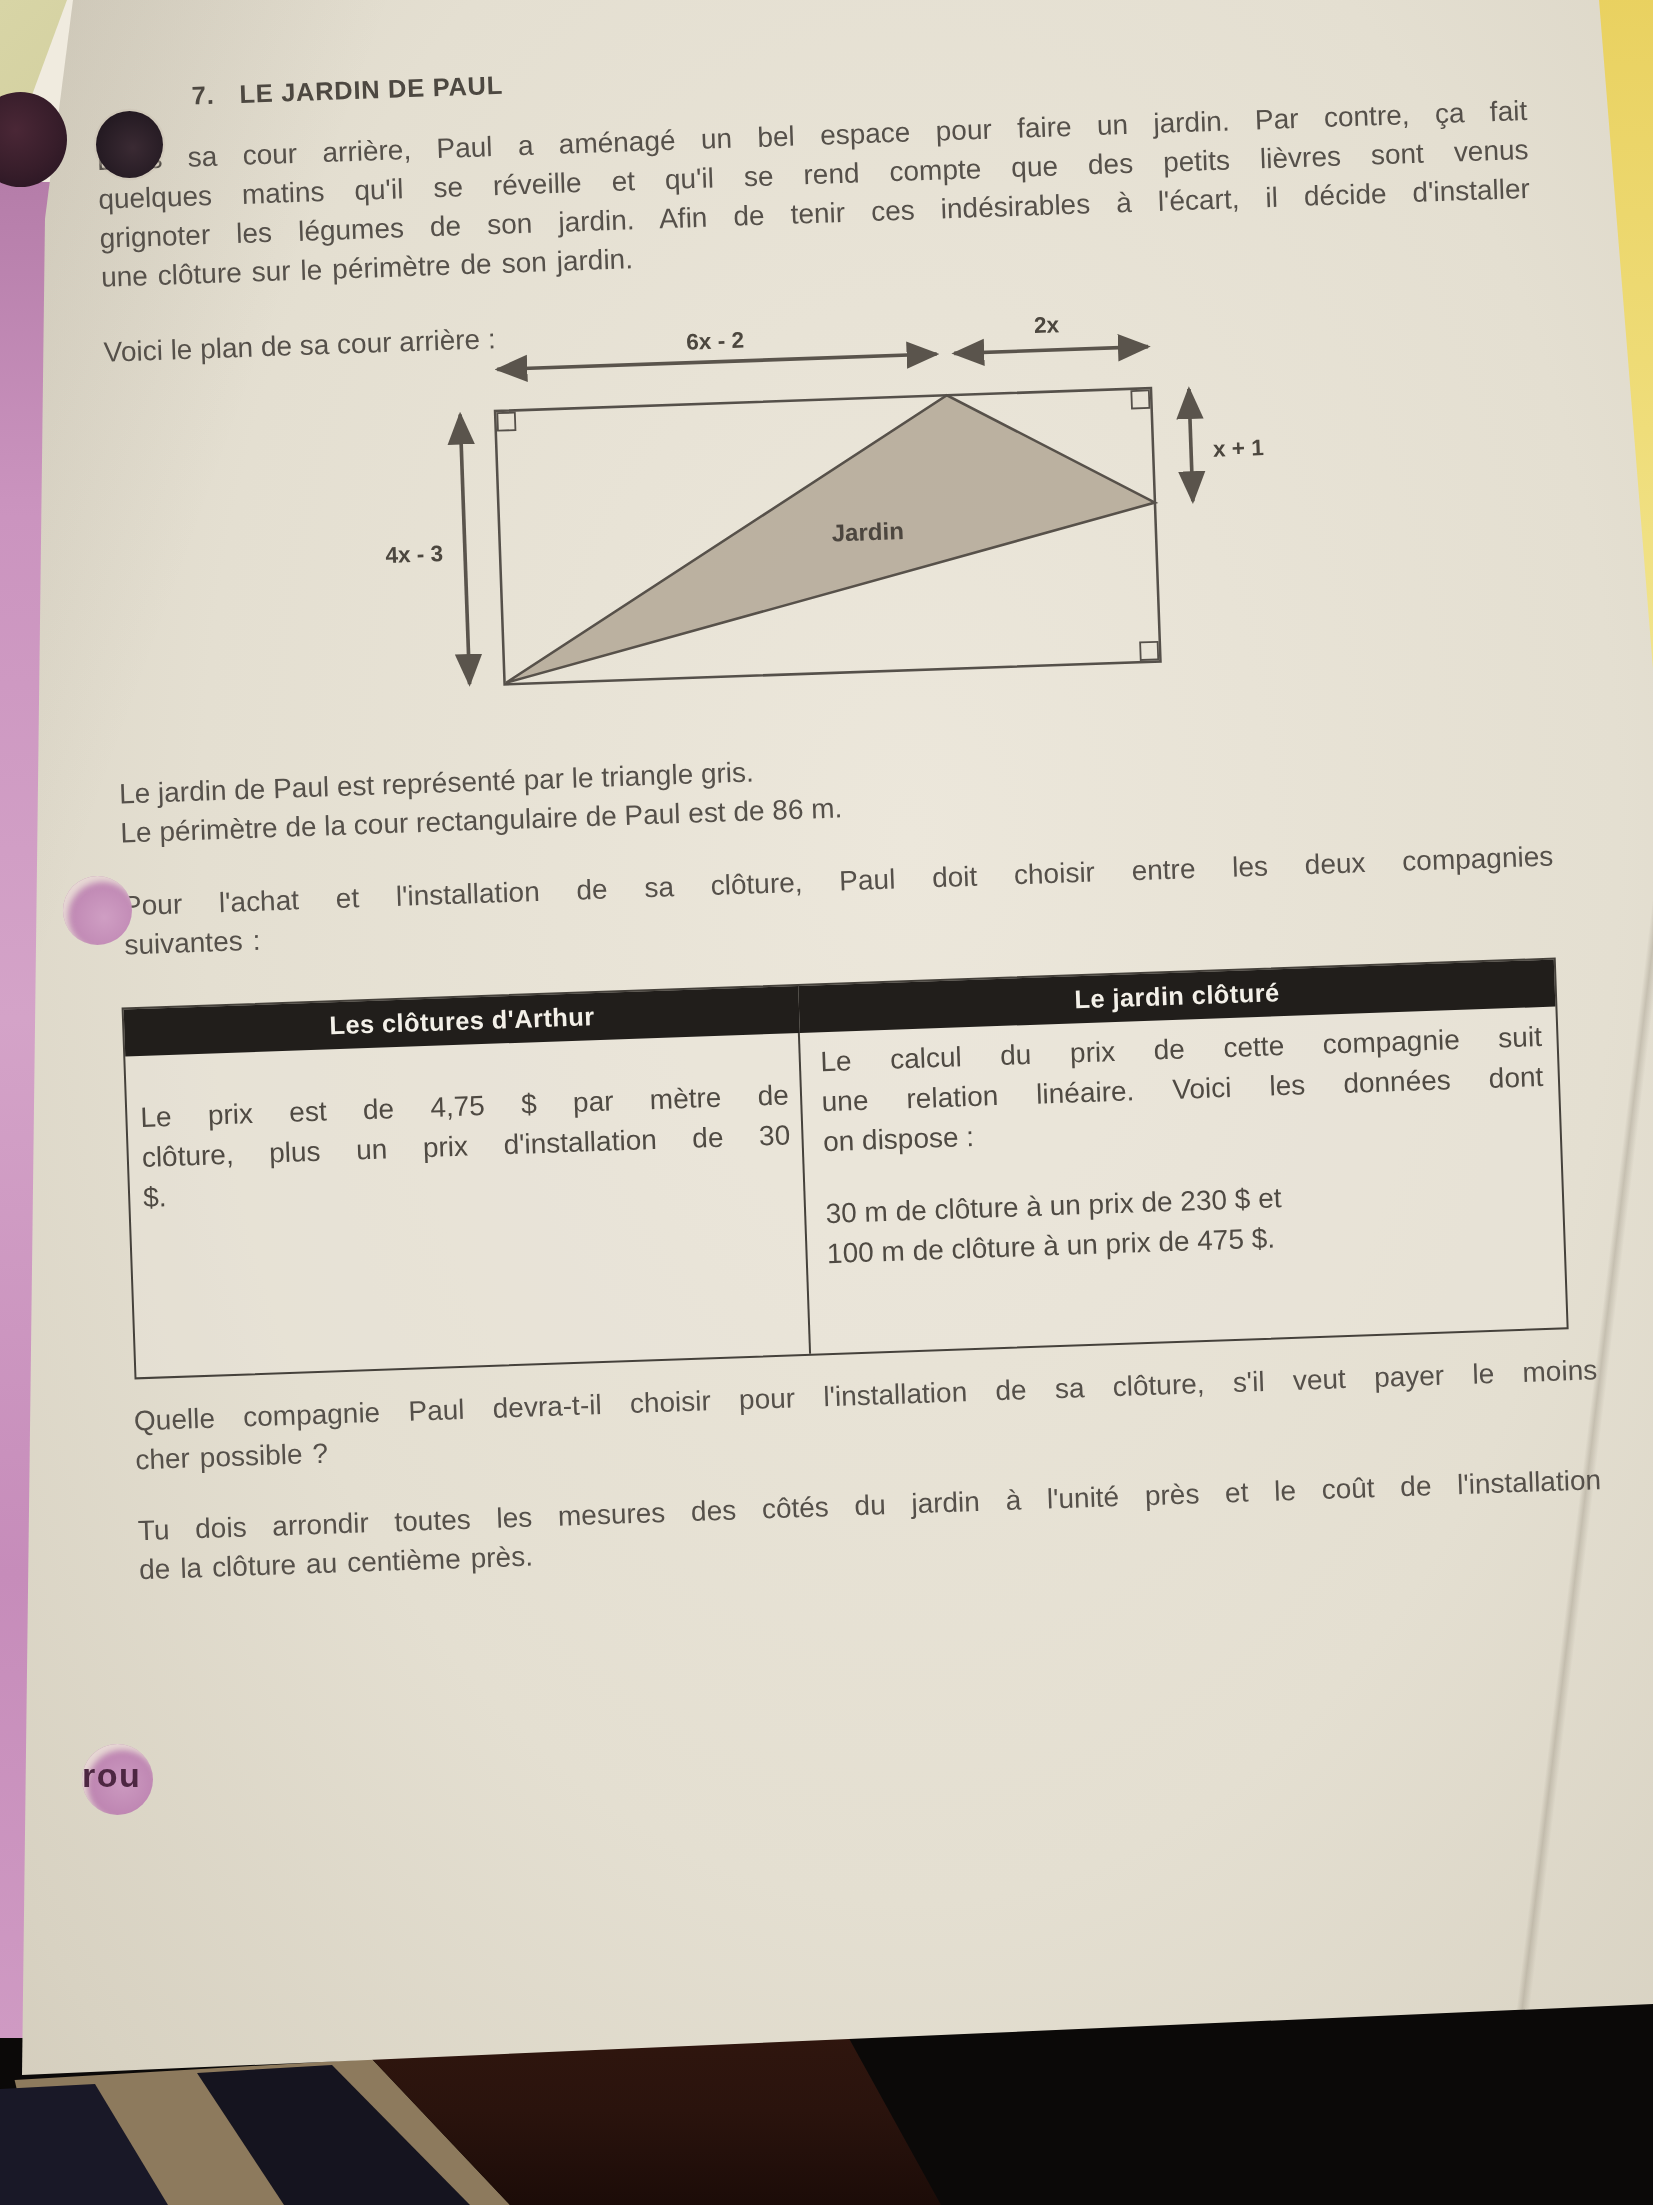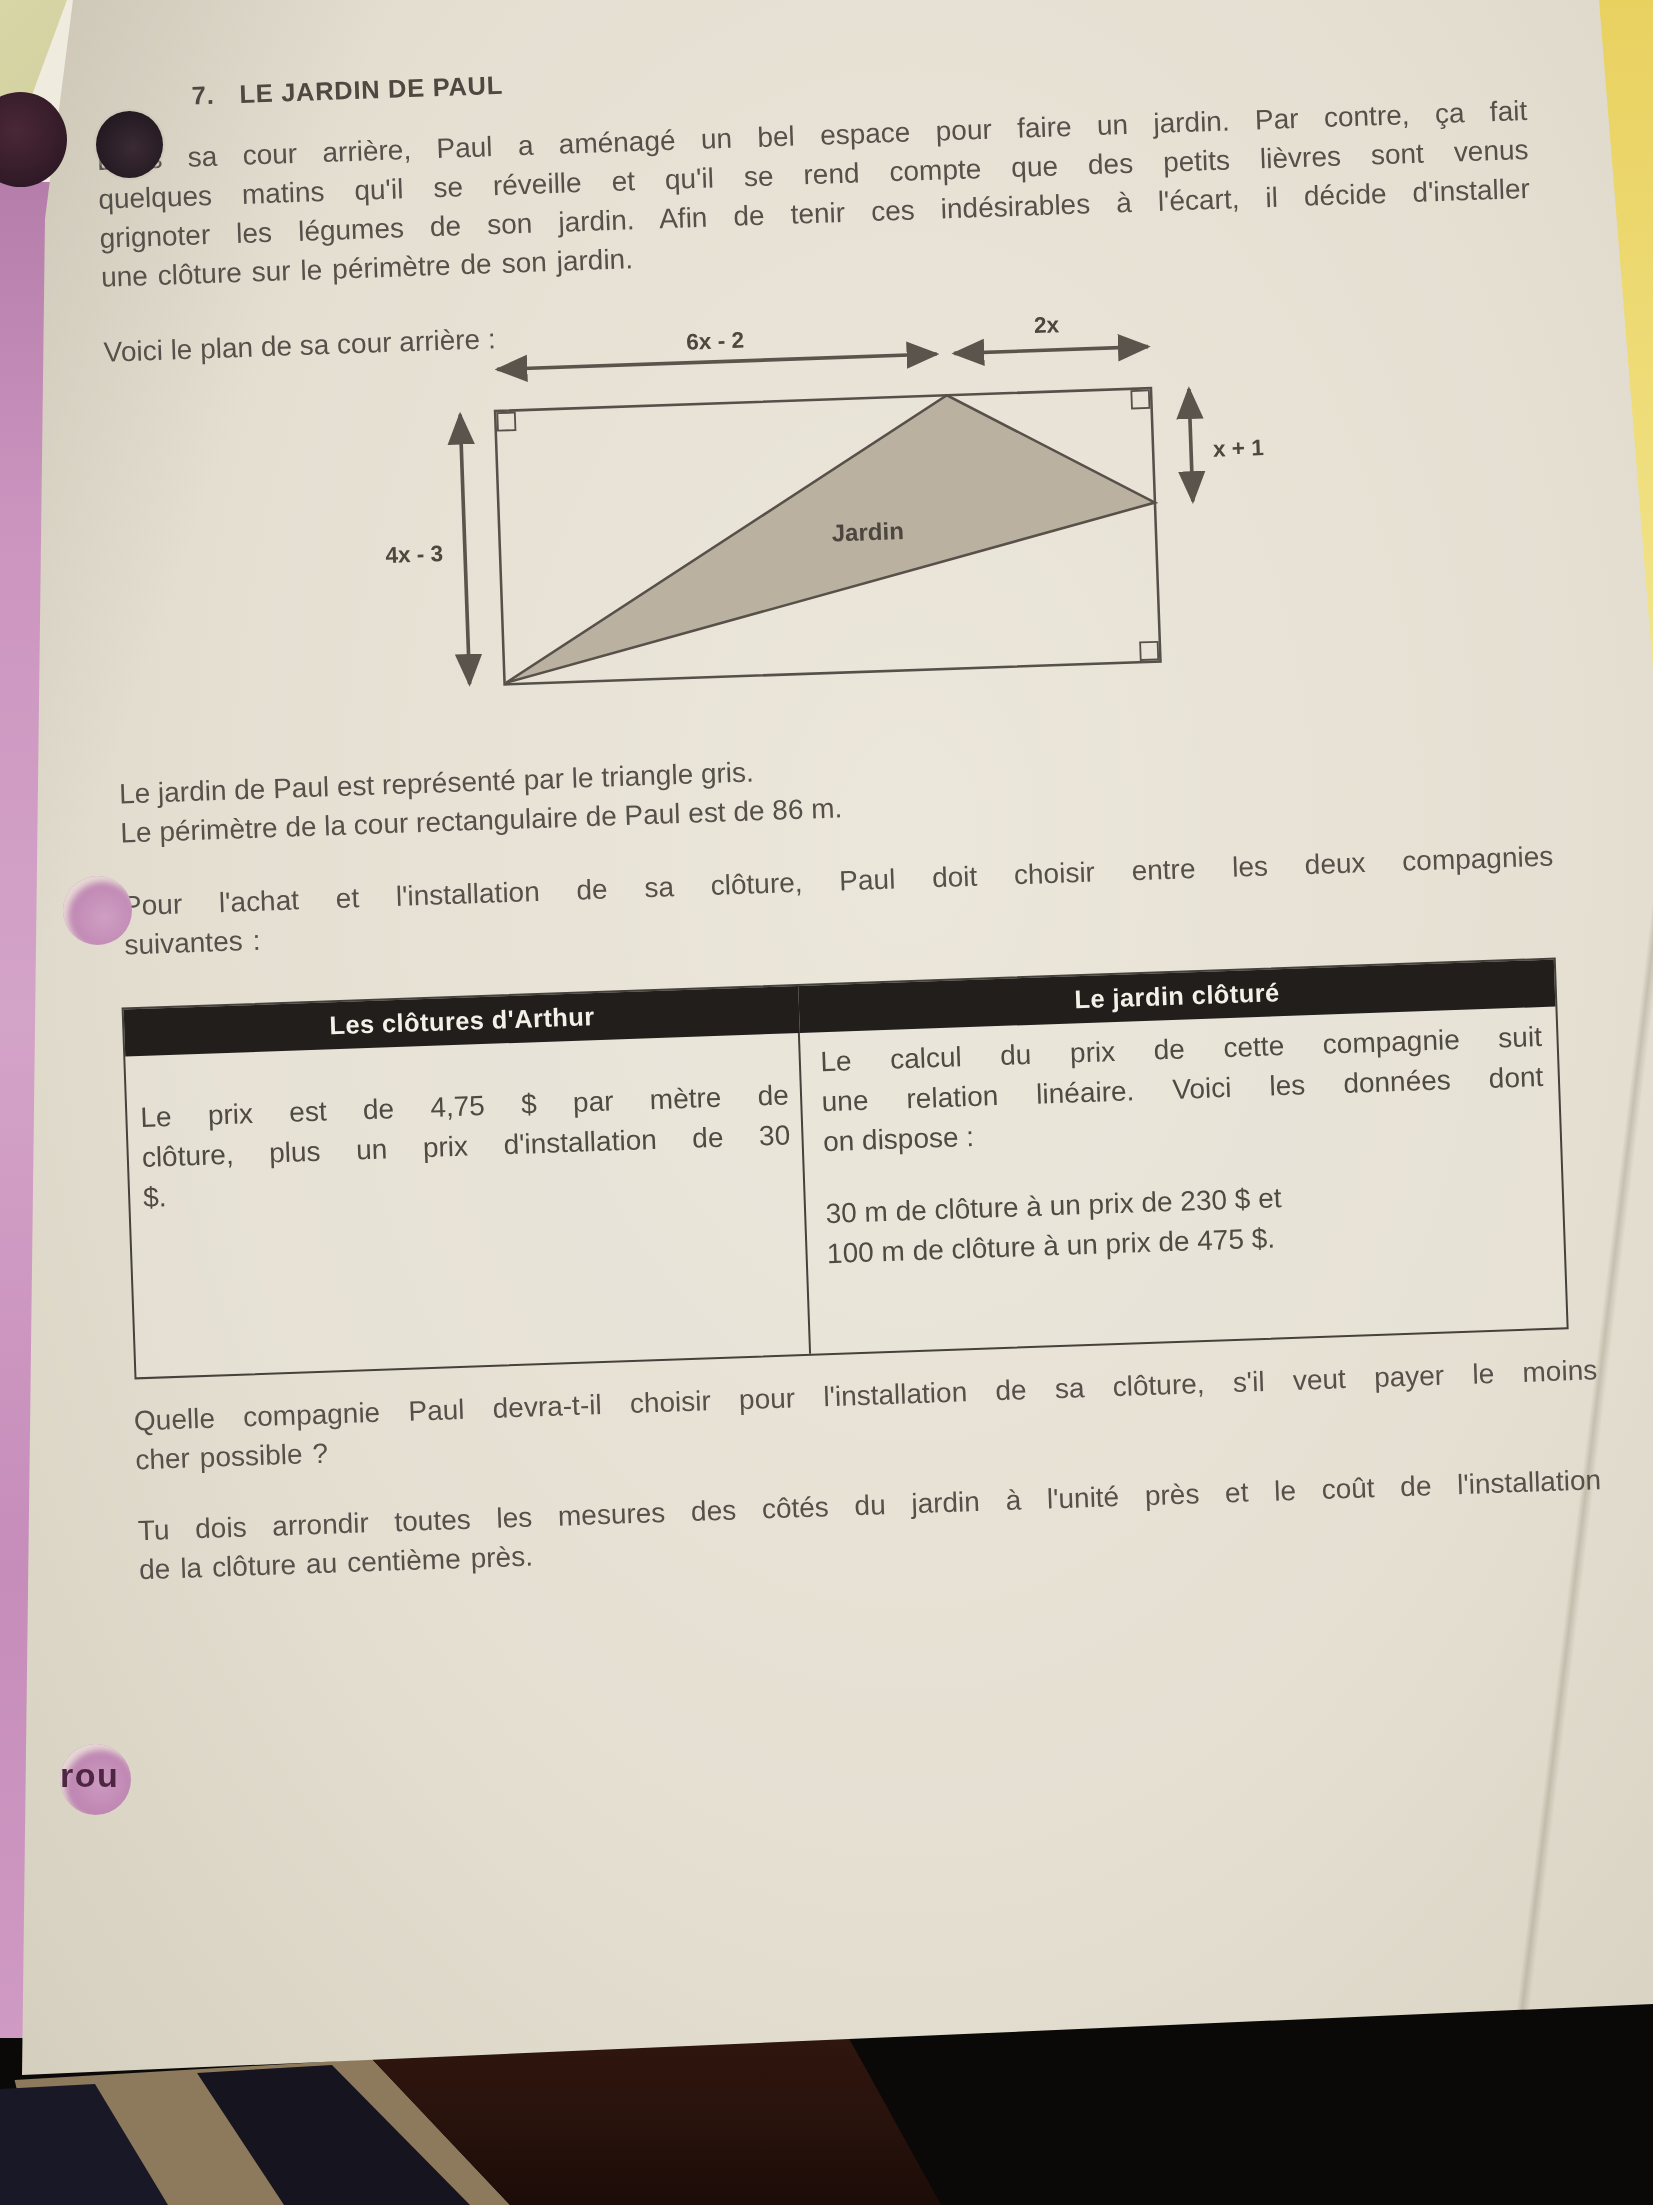--- a/index.html
+++ b/index.html
@@ -74,21 +74,21 @@
   
   .binder-blob{position:absolute;left:-26px;top:92px;width:93px;height:95px;
     border-radius:50%;background:radial-gradient(circle at 45% 40%,#4a2736 0%,#371d2a 55%,#241320 100%);}
   .hole{position:absolute;border-radius:50%;}
   .hole-top{left:96px;top:111px;width:67px;height:67px;
     background:radial-gradient(circle at 55% 55%,#3a2a33 0%,#241a22 70%,#1a1218 100%);
     box-shadow:0 0 0 2.2px rgba(200,190,175,.35);}
   .hole-mid{left:63px;top:876px;width:69px;height:69px;
     background:radial-gradient(circle at 60% 60%,#cf9ec3 0%,#bd84b1 70%,#a96d9d 100%);
     box-shadow:inset 5.1px 5.8px 6.6px rgba(238,231,219,.85);}
-  .hole-bot{left:60px;top:1744px;width:71px;height:71px;overflow:hidden;
+  .hole-bot{left:82px;top:1744px;width:71px;height:71px;overflow:hidden;
     background:radial-gradient(circle at 58% 55%,#cc9ac0 0%,#bb81af 70%,#a66b9b 100%);
     box-shadow:inset 5.1px 5.8px 6.6px rgba(238,231,219,.85);text-align:center;}
   .hole-bot .hole-word{position:absolute;left:0px;top:11.7px;font-size:34px;font-weight:bold;
     color:#4d2742;letter-spacing:1.5px;font-family:"Liberation Sans",sans-serif;}
 </style>
 </head>
 <body>
 
 <div class="scene">
 

